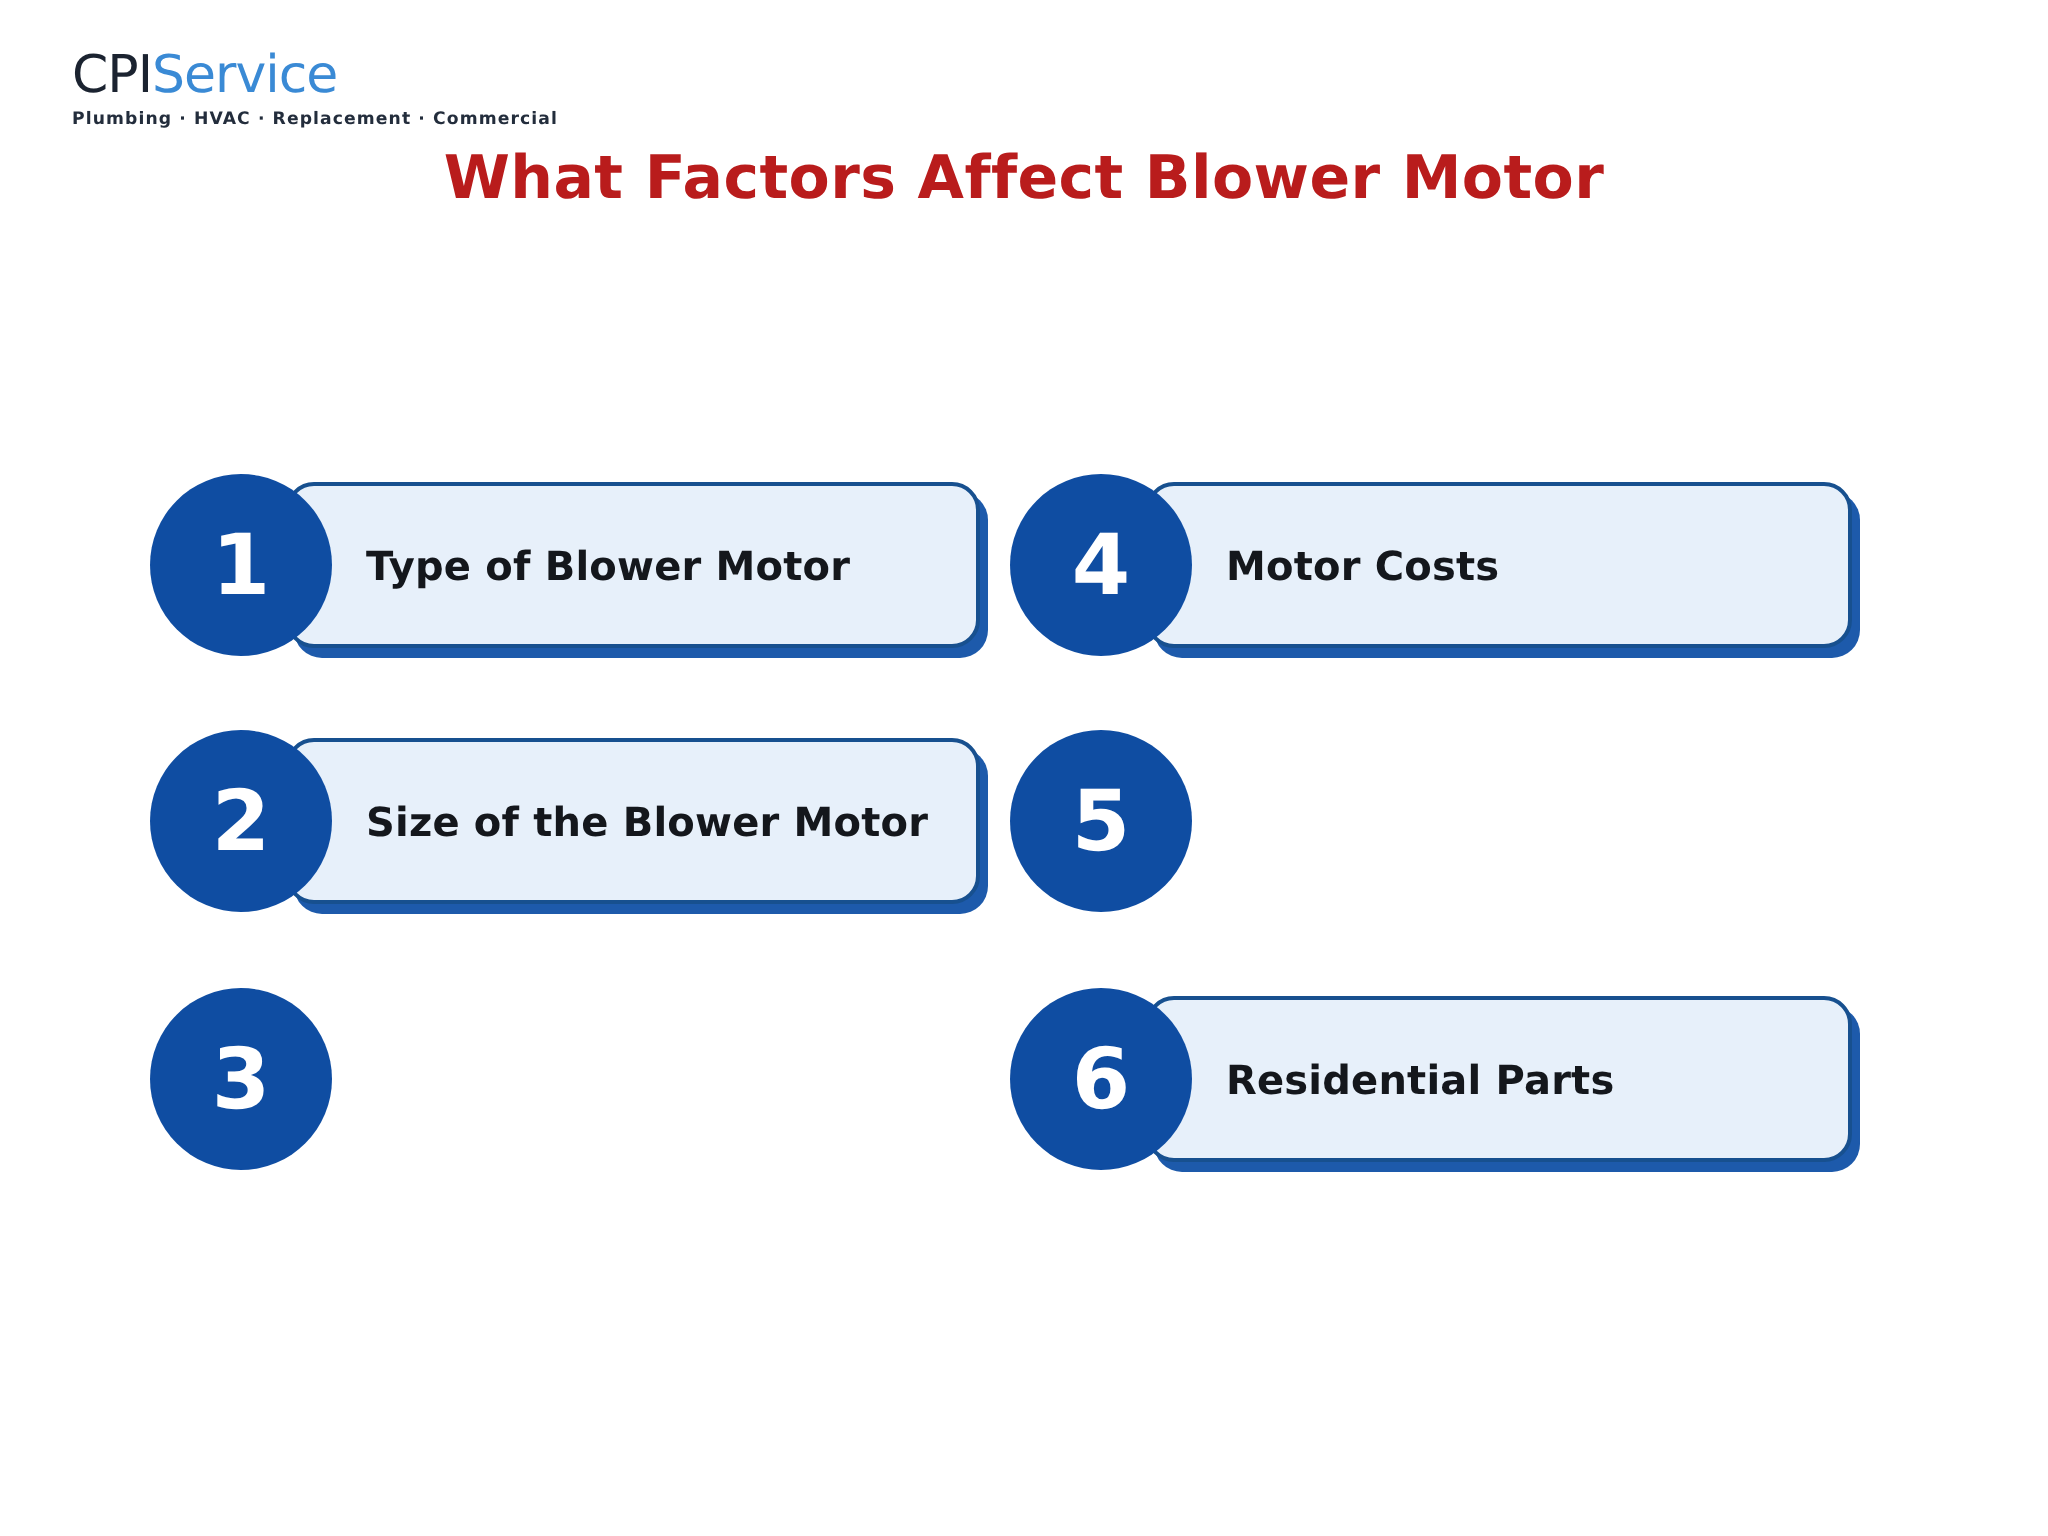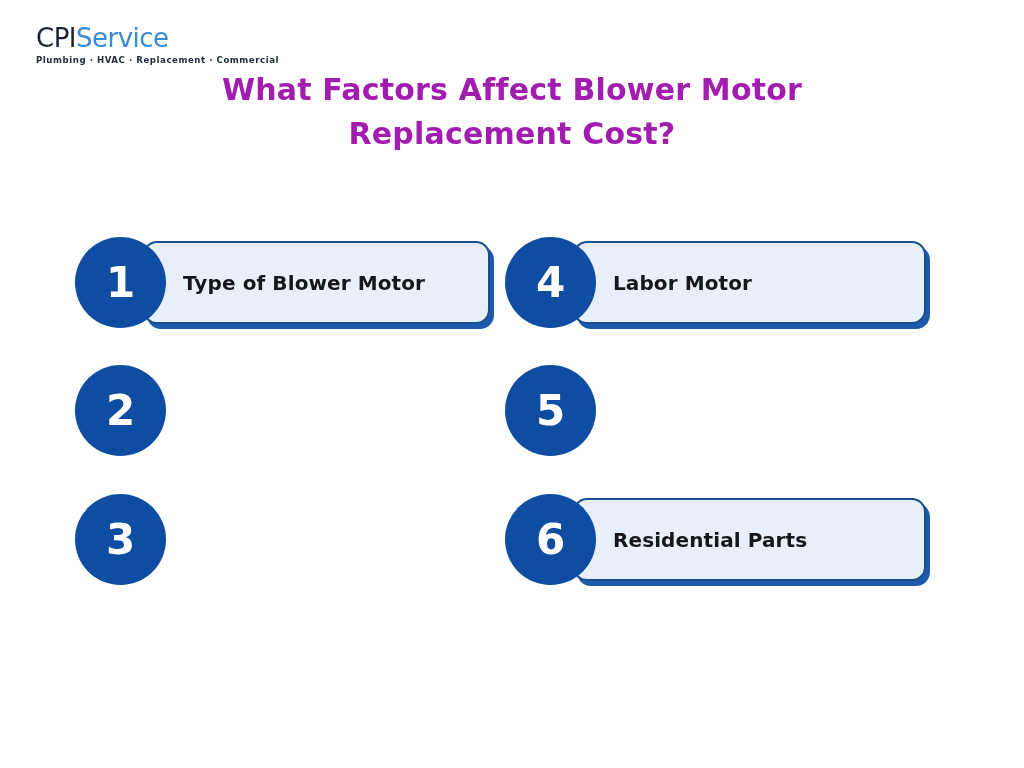--- a/index.html
+++ b/index.html
@@ -43,21 +43,21 @@
     white-space: nowrap;
   }
 
   
   .title {
     position: absolute;
     left: 0;
     top: 68px;
     width: 1024px;
     text-align: center;
-    color: #a21caf;
+    color: #b91c1c;
     font-weight: bold;
     font-size: 30px;
     line-height: 1.45;
     letter-spacing: 0.2px;
   }
 
   
   .item {
     position: absolute;
     height: 91px;
@@ -115,41 +115,43 @@
 
   <div class="logo">
     <div class="logo-line">
       <span class="logo-primary">CPI</span><span class="logo-secondary">Service</span>
     </div>
     <div class="logo-tagline">Plumbing · HVAC · Replacement · Commercial</div>
   </div>
 
   <div class="title">
     <div>What Factors Affect Blower Motor</div>
-    <div>Replacement Cost?</div>
   </div>
 
   <div class="item col-left r1">
     <div class="box">
       <span class="label">Type of Blower Motor</span>
     </div>
     <div class="num">1</div>
   </div>
 
   <div class="item col-left r2">
+    <div class="box">
+      <span class="label">Size of the Blower Motor</span>
+    </div>
     <div class="num">2</div>
   </div>
 
   <div class="item col-left r3">
     <div class="num">3</div>
   </div>
 
   <div class="item col-right r1">
     <div class="box">
-      <span class="label">Labor Motor</span>
+      <span class="label">Motor Costs</span>
     </div>
     <div class="num">4</div>
   </div>
 
   <div class="item col-right r2">
     <div class="num">5</div>
   </div>
 
   <div class="item col-right r3">
     <div class="box">

